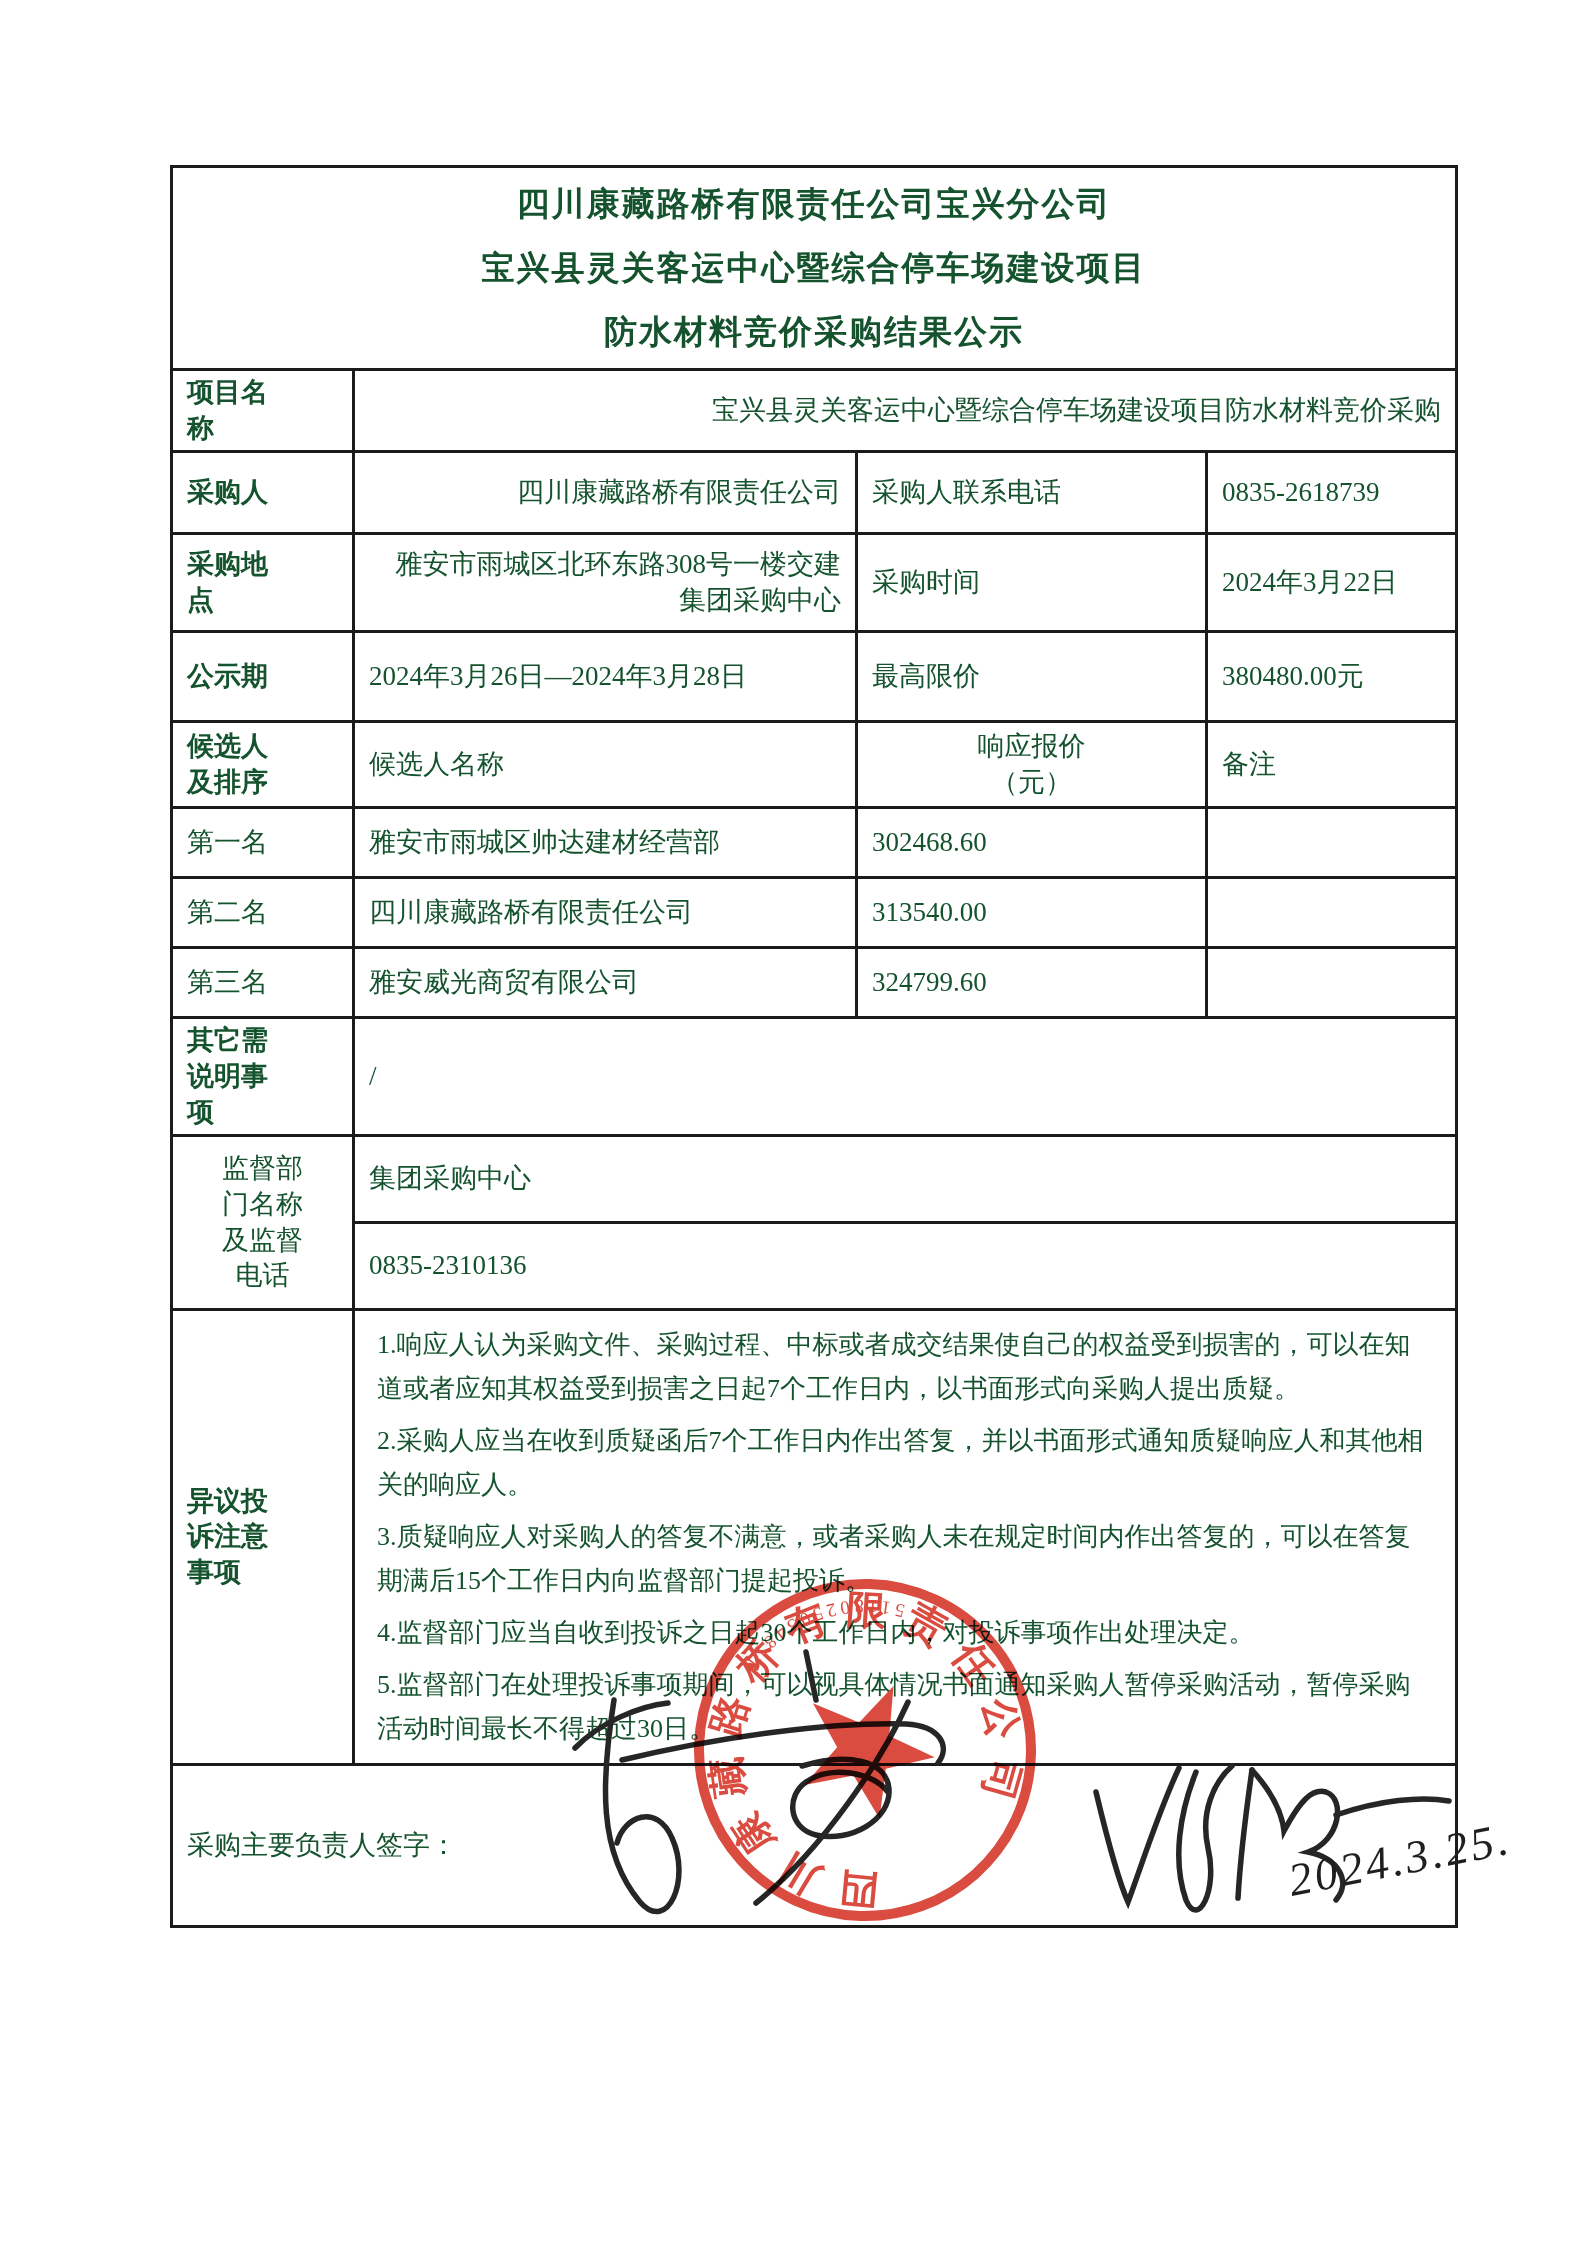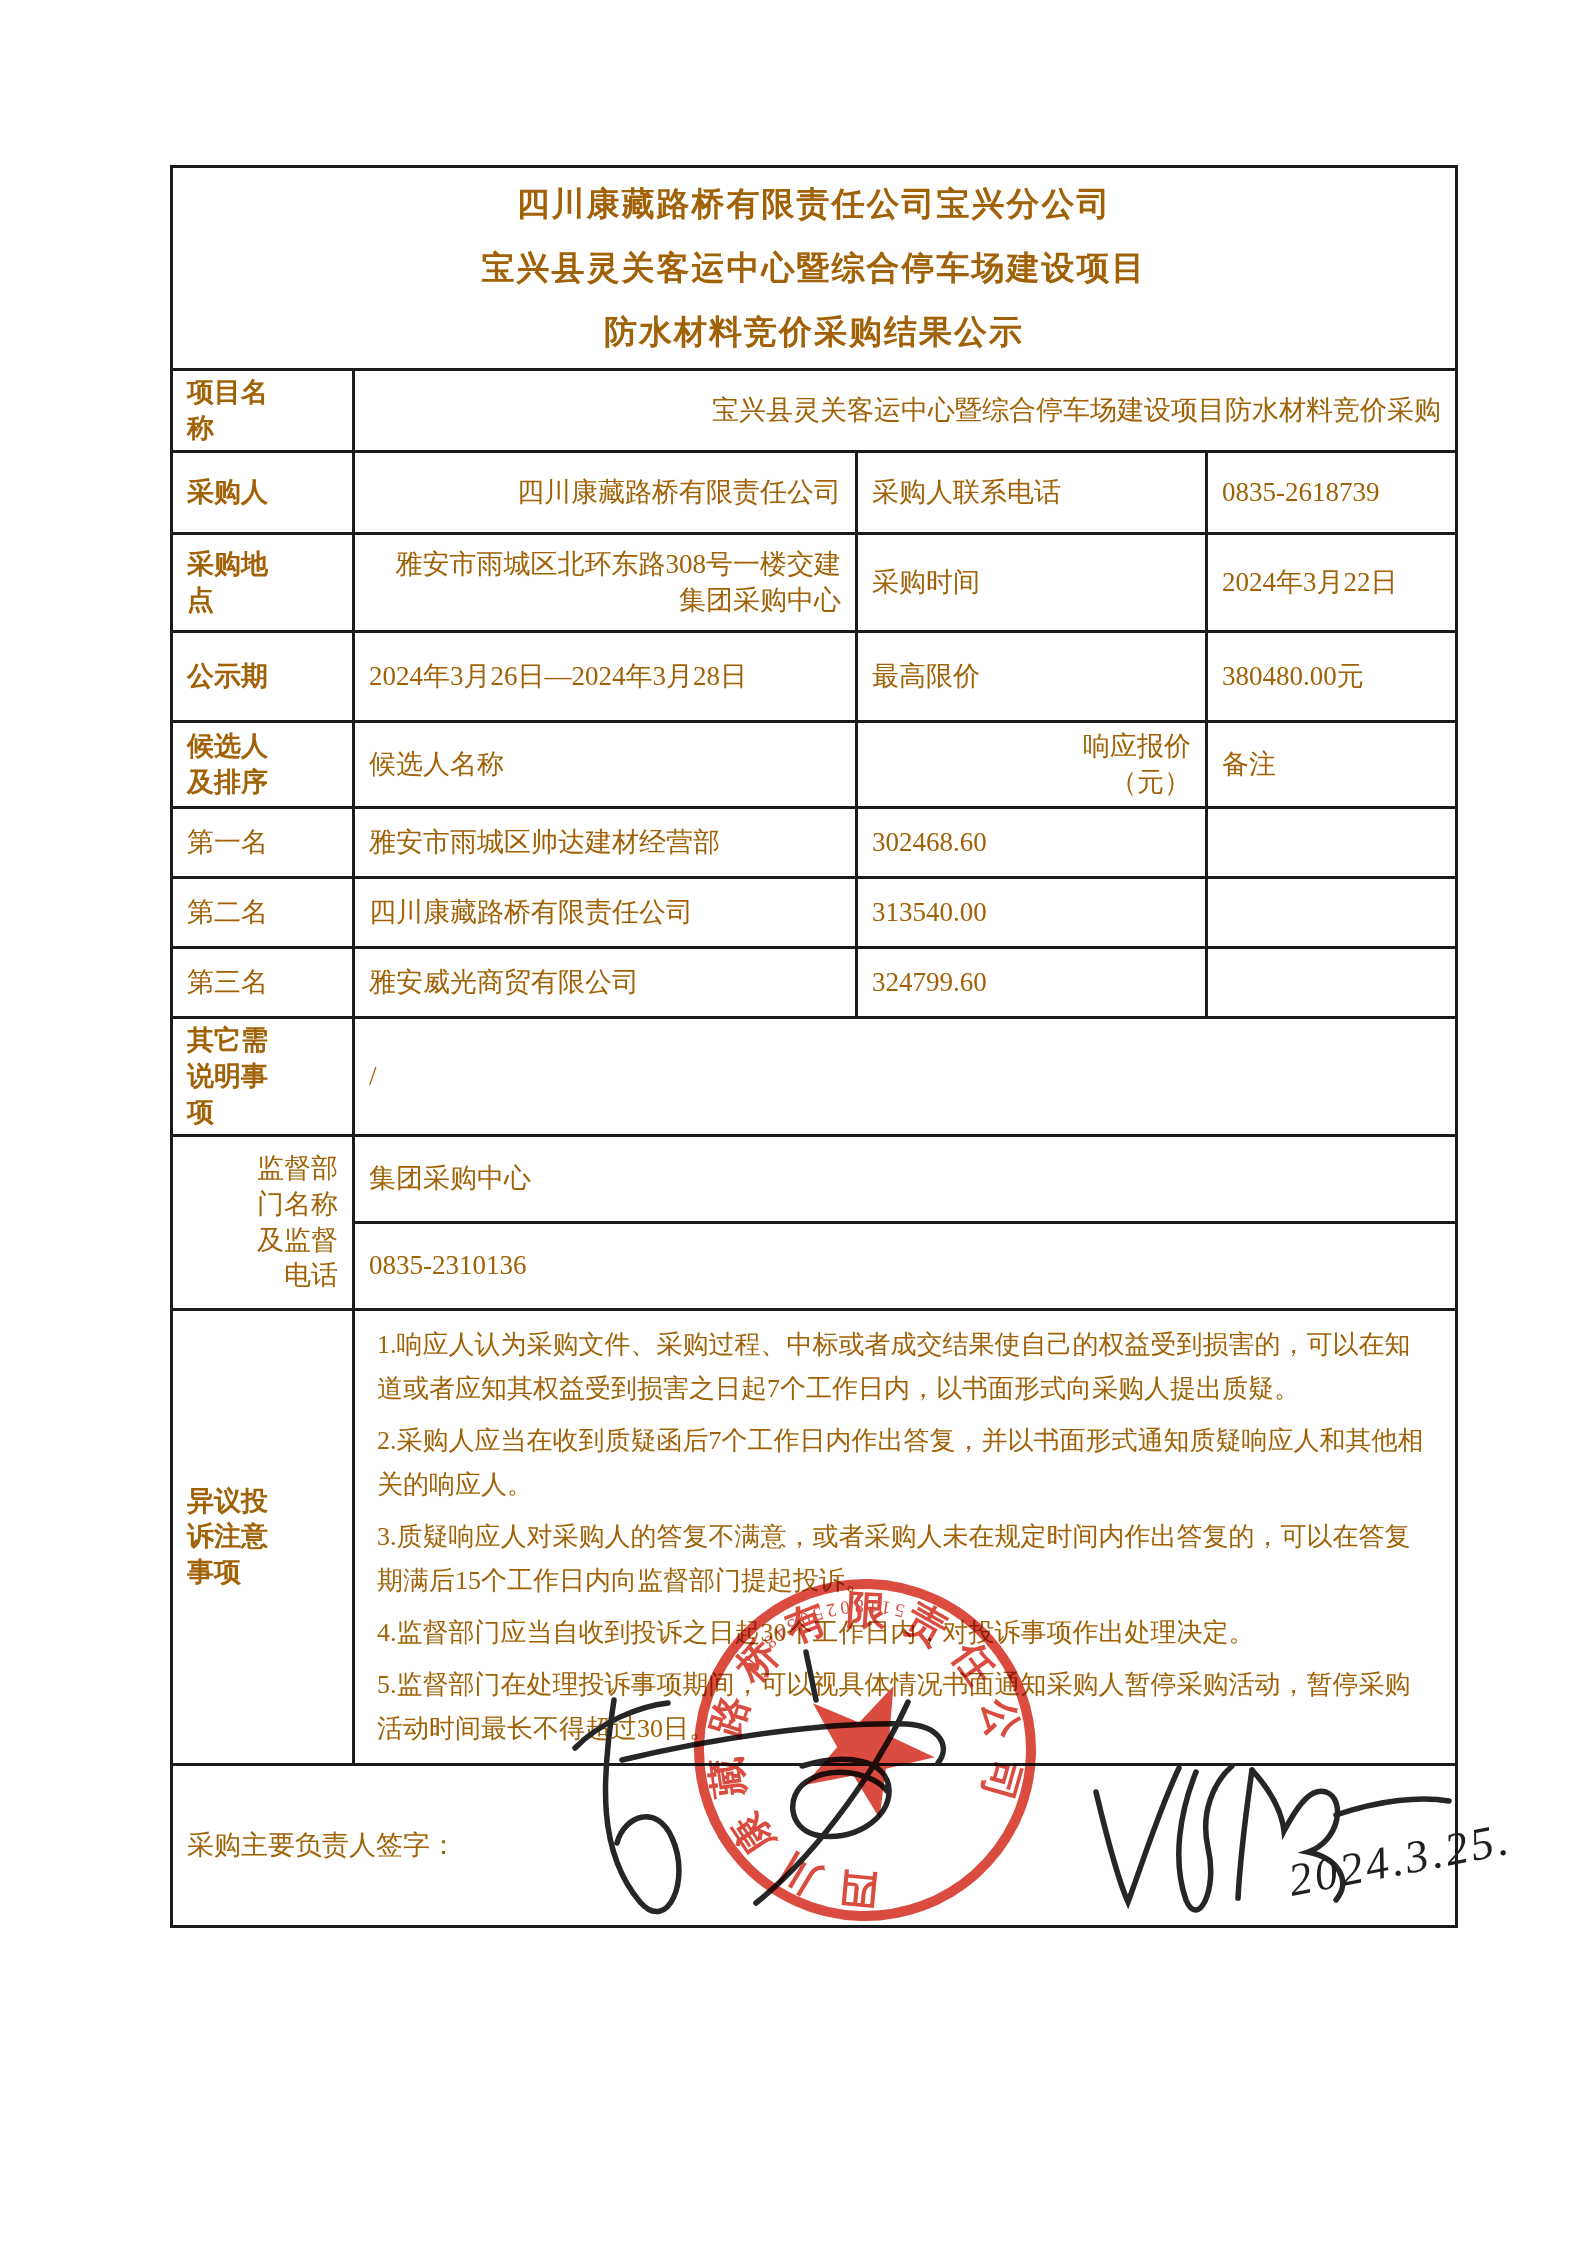--- a/index.html
+++ b/index.html
@@ -1,23 +1,23 @@
 <!DOCTYPE html>
 <html><head>
 <meta charset="utf-8">
 <style>
   html,body{margin:0;padding:0;background:#ffffff;}
   .page{position:relative;width:1587px;height:2244px;background:#ffffff;overflow:hidden;
-        font-family:"Liberation Serif",serif;color:#a16207;}
+        font-family:"Liberation Serif",serif;color:#14532d;}
   table.doc{position:absolute;left:170px;top:165px;width:1285px;border-collapse:collapse;
         table-layout:fixed;}
   table.doc td{border:3px solid #1b1b1b;padding:4px 14px;font-size:27px;line-height:1.32;
         vertical-align:middle;overflow:hidden;}
   td.label{white-space:pre-line;font-size:28px;text-align:left;font-weight:bold;}
-  td.label-c{white-space:pre-line;font-size:28px;text-align:right;}
+  td.label-c{white-space:pre-line;font-size:28px;text-align:center;}
   .c{text-align:left;}
   .l{text-align:right;}
   td.title-cell{padding:28px 10px 20px 10px;}
   .title-line{font-size:33px;font-weight:bold;text-align:center;line-height:64px;
         letter-spacing:2px;}
   td.objection-text{padding:14px 20px;}
   td.objection-text p{margin:8px;font-size:26px;line-height:44px;text-align:left;}
   td.sig-cell{padding-left:84px;font-size:28px;position:relative;}
   .overlay{position:absolute;pointer-events:none;}
   .stamp-svg{mix-blend-mode:multiply;opacity:0.9;}

